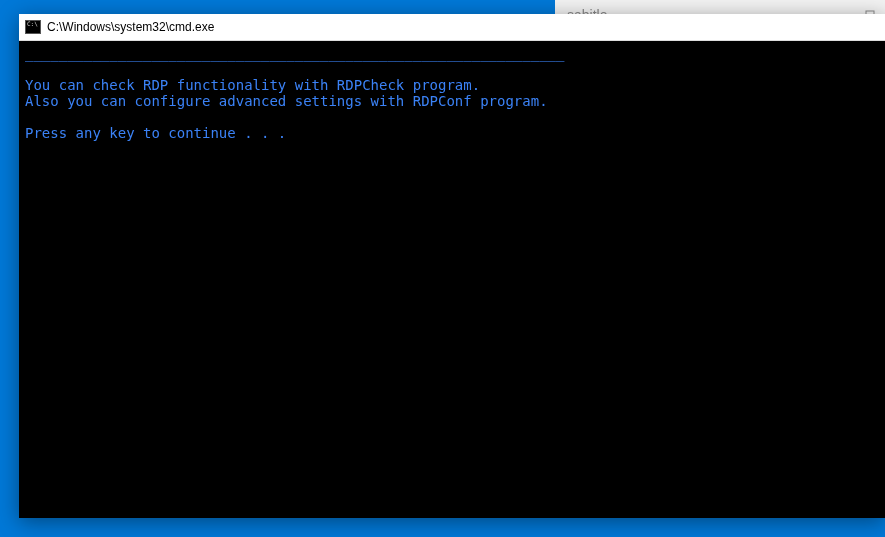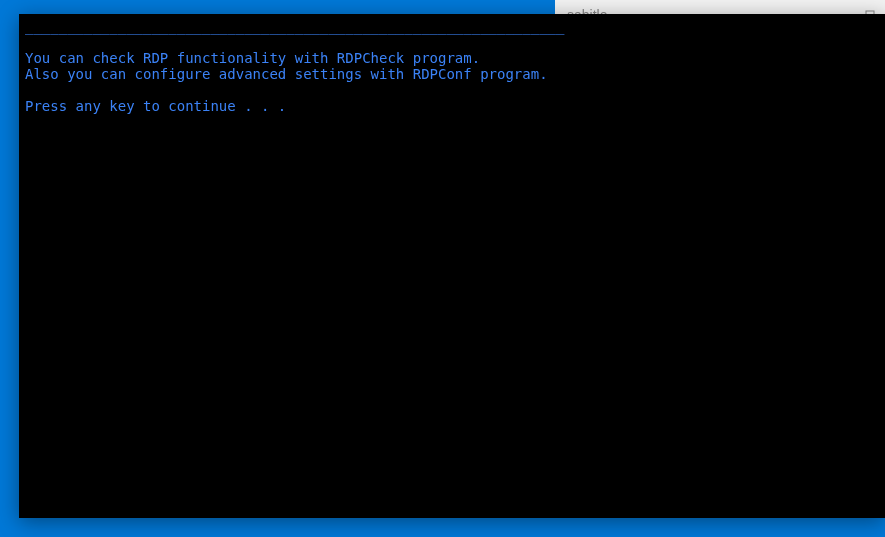--- a/index.html
+++ b/index.html
@@ -104,19 +104,23 @@
 <div class="top-panel">
   <span class="top-label">sabitle</span>
   <span class="top-btn">
     <svg viewBox="0 0 10 10">
       <rect x="1" y="1" width="8" height="8" fill="none" stroke="#888" stroke-width="1"></rect>
     </svg>
   </span>
 </div>
 
 <div class="cmd-window">
+  <div class="titlebar">
+    <div class="cmd-icon"></div>
+    <span class="title-text">C:\Windows\system32\cmd.exe</span>
+  </div>
   <div class="console-area"><span>________________________________________________________________</span>
 <span></span>
 <span>You can check RDP functionality with RDPCheck program.</span>
 <span>Also you can configure advanced settings with RDPConf program.</span>
 <span></span>
 <span>Press any key to continue . . .</span></div>
 </div>
 
 </body></html>

